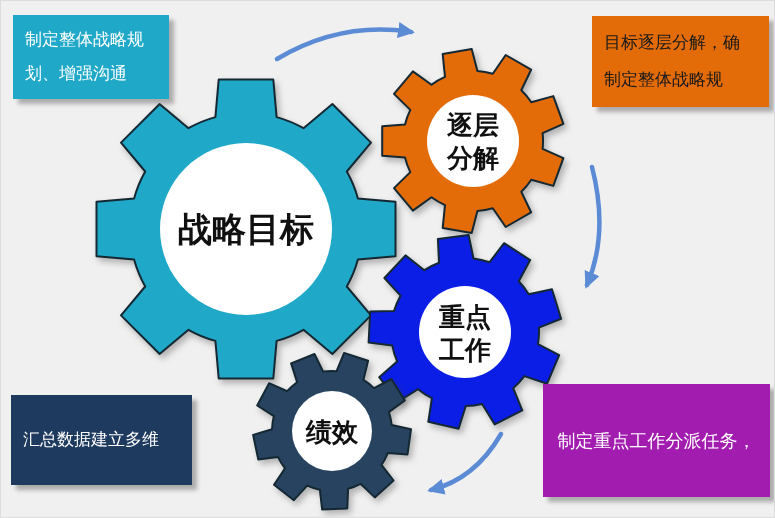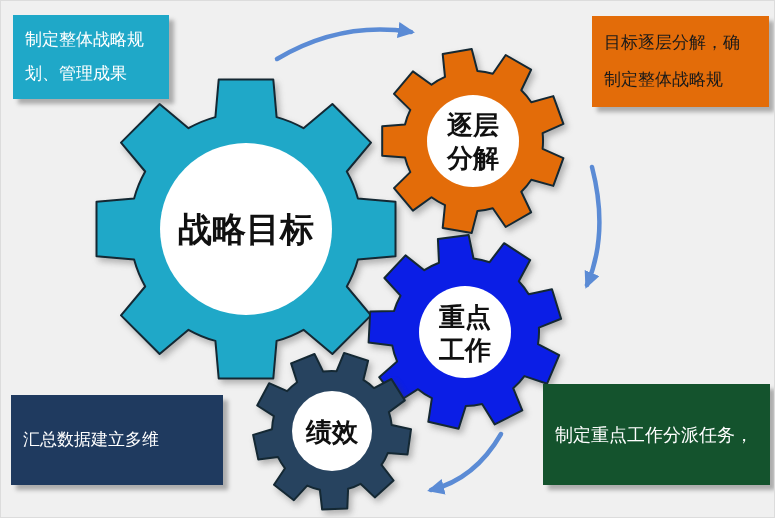--- a/index.html
+++ b/index.html
@@ -26,24 +26,24 @@
     position:absolute;box-sizing:border-box;
     box-shadow:5px 5px 4px rgba(90,90,90,0.45);
     display:flex;flex-direction:column;justify-content:center;
     padding:6px 12px;
   }
   .note .ln{white-space:nowrap;}
   .note-top-left{left:12px;top:14px;width:156px;height:84px;
     background:#1fa8c8;color:#ffffff;font-size:17px;line-height:34px;}
   .note-top-right{left:591px;top:15px;width:177px;height:91px;
     background:#e36c09;color:#1a1a1a;font-size:17px;line-height:37px;font-family:Liberation Mono, monospace;}
-  .note-bottom-left{left:10px;top:394px;width:212px;height:90px;
+  .note-bottom-left{left:10px;top:394px;width:181px;height:90px;
     background:#1f3a5f;color:#ffffff;font-size:17px;line-height:36px;}
-  .note-bottom-right{left:542px;top:383px;width:227px;height:101px;
-    background:#14532d;color:#ffffff;font-size:18px;line-height:40px;}
+  .note-bottom-right{left:542px;top:383px;width:227px;height:113px;
+    background:#a21caf;color:#ffffff;font-size:18px;line-height:40px;align-items:center;}
 </style>
 </head>
 <body>
 
 <div class="stage">
 
   <svg width="775" height="518" viewBox="0 0 775 518">
     <defs>
       <marker id="ah" markerUnits="userSpaceOnUse" markerWidth="22" markerHeight="20" refX="13" refY="8" orient="auto">
         <path d="M0,0 L17,8 L0,16 Z" fill="#5b8bd5"></path>
@@ -78,21 +78,21 @@
 
     <g class="gearg">
       <path class="gear" d="M335.6,370.2 L343.1,351.9 L367.1,359.7 L362.4,378.9 A60 60 0 0 1 373.0,387.1L373.0,387.1 L390.4,378.0 L403.8,399.4 L387.9,411.1 A60 60 0 0 1 390.7,424.1L390.7,424.1 L410.0,428.3 L406.5,453.4 L386.8,452.1 A60 60 0 0 1 380.5,463.9L380.5,463.9 L392.6,479.5 L373.8,496.4 L359.5,482.8 A60 60 0 0 1 347.1,487.8L347.1,487.8 L346.3,507.5 L321.1,508.4 L318.9,488.8 A60 60 0 0 1 306.2,484.6L306.2,484.6 L292.9,499.2 L273.0,483.7 L284.0,467.3 A60 60 0 0 1 276.9,455.9L276.9,455.9 L257.3,458.6 L252.1,433.9 L271.0,428.3 A60 60 0 0 1 272.9,415.1L272.9,415.1 L256.2,404.5 L268.1,382.2 L286.1,390.2 A60 60 0 0 1 296.1,381.2L296.1,381.2 L290.1,362.4 L313.5,353.0 L322.2,370.6 A60 60 0 0 1 335.6,370.2Z" fill="#27435f"></path>
       <circle class="hub" cx="331" cy="430" r="40"></circle>
       <text class="glabel g26" x="331" y="440">绩效</text>
     </g>
   </svg>
 
   <div class="note note-top-left">
     <div class="ln">制定整体战略规</div>
-    <div class="ln">划、管理成果</div>
+    <div class="ln">划、增强沟通</div>
   </div>
 
   <div class="note note-top-right">
     <div class="ln">目标逐层分解，确</div>
     <div class="ln">制定整体战略规</div>
   </div>
 
   <div class="note note-bottom-left">
     <div class="ln">汇总数据建立多维</div>
   </div>

